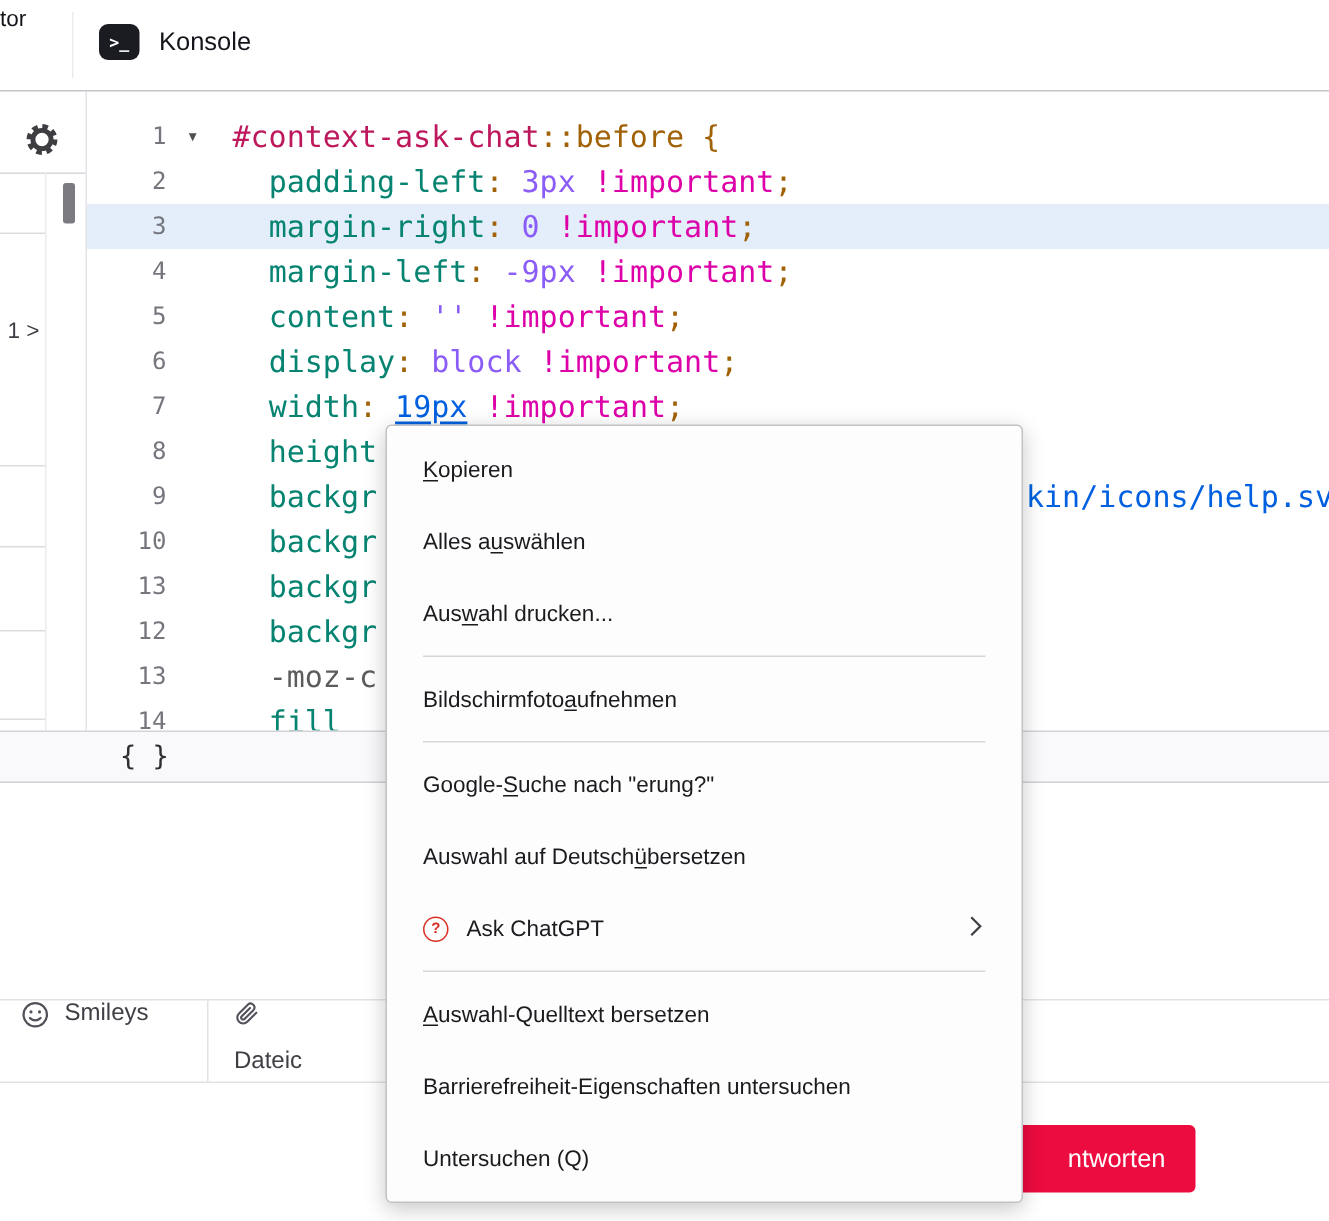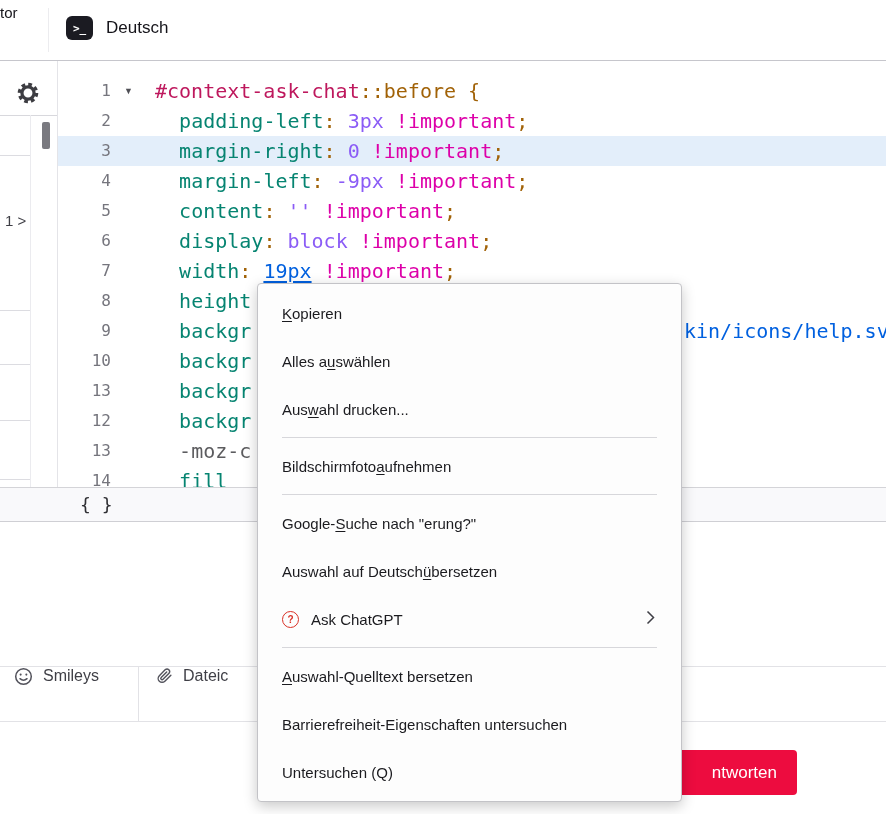--- a/index.html
+++ b/index.html
@@ -50,21 +50,21 @@
         border-top:1px solid #d4d4d8;border-bottom:1px solid #cfcfd4;z-index:10;box-sizing:content-box;}
   .brackets{position:absolute;left:80px;top:0;height:33px;line-height:33px;
         font-family:"DejaVu Sans Mono",monospace;font-size:18px;color:#2f2f33;cursor:pointer;}
 
   
   .attach-row{position:absolute;left:0;top:666px;width:886px;height:54px;background:#fff;
         border-top:1px solid #e2e2e6;border-bottom:1px solid #e2e2e6;z-index:2;}
   .attach-item{position:absolute;top:0;height:54px;display:flex;gap:10px;
         font-size:16px;color:#3f3f46;}
   .attach-smileys{left:14px;}
-  .attach-files{left:156px;}
+  .attach-files{left:156px;flex-direction:column;}
   .attach-div{position:absolute;left:138px;top:0;width:1px;height:54px;background:#e2e2e6;}
 
   .reply-btn{position:absolute;left:640px;top:750px;width:157px;height:45px;border-radius:4px;
         color:#fff;font-size:17px;display:flex;align-items:center;justify-content:flex-end;
         padding-right:20px;box-sizing:border-box;z-index:3;border:none;cursor:pointer;
         font-family:"Liberation Sans",sans-serif;}
 
   
   .ctx{position:absolute;left:257px;top:283px;width:425px;box-sizing:border-box;background:#fdfdfd;
         border:1px solid #c3c3c7;border-radius:4px;box-shadow:0 4px 14px rgba(0,0,0,.22);
@@ -81,21 +81,21 @@
 </head>
 <body>
 
 <div class="screen">
 
   <div class="topbar">
     <span class="partial-tab">tor</span>
     <div class="tab-div"></div>
     <div class="console-tab">
       <span class="console-icon">&gt;_</span>
-      <span class="console-label">Deutsch</span>
+      <span class="console-label">Konsole</span>
     </div>
   </div>
 
   <span class="gear">
     <svg width="26" height="26" viewBox="0 0 24 24">
       <circle cx="12" cy="12" r="7.2" fill="none" stroke="#3d3d42" stroke-width="4.6" stroke-dasharray="3.1 2.55"></circle>
       <circle cx="12" cy="12" r="5.6" fill="none" stroke="#3d3d42" stroke-width="3"></circle>
     </svg>
   </span>
   <div class="sb-hline-a"></div>

